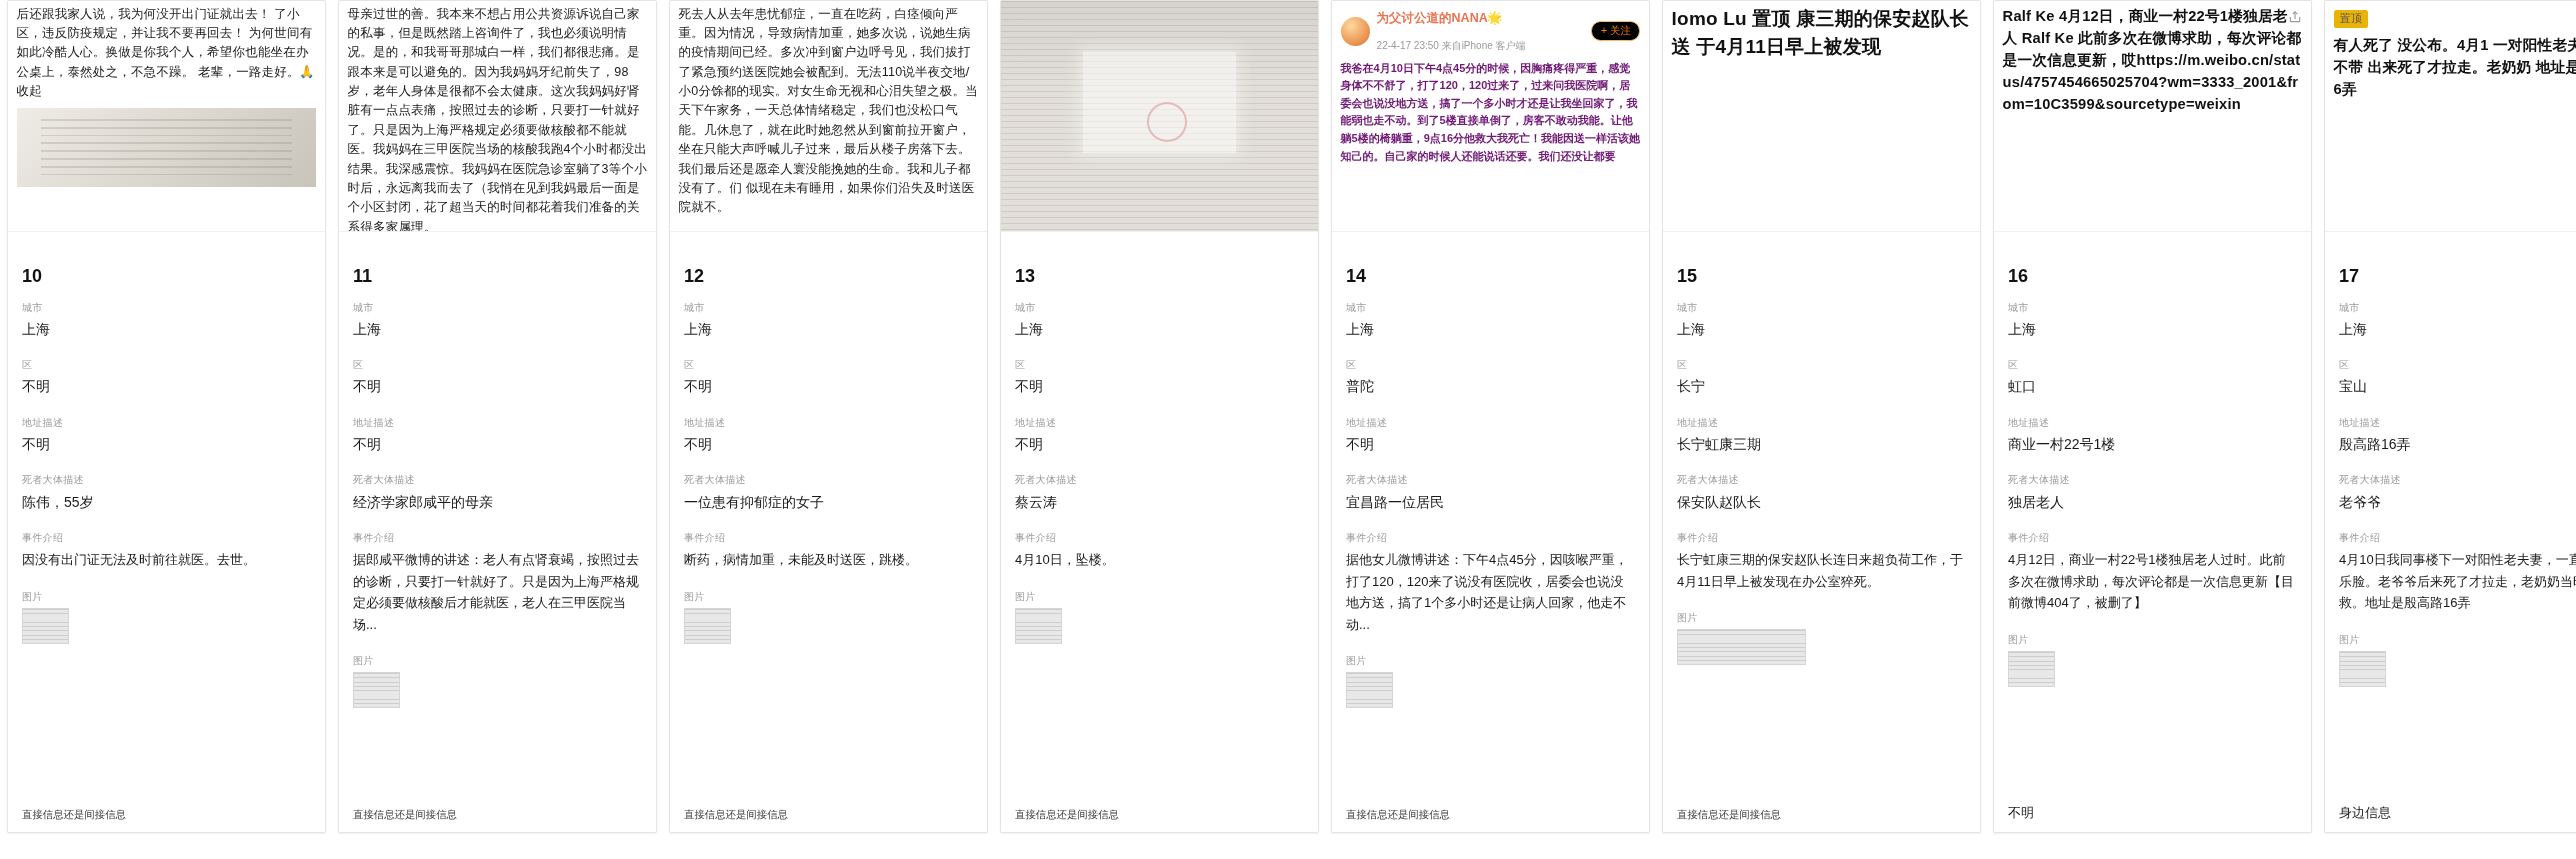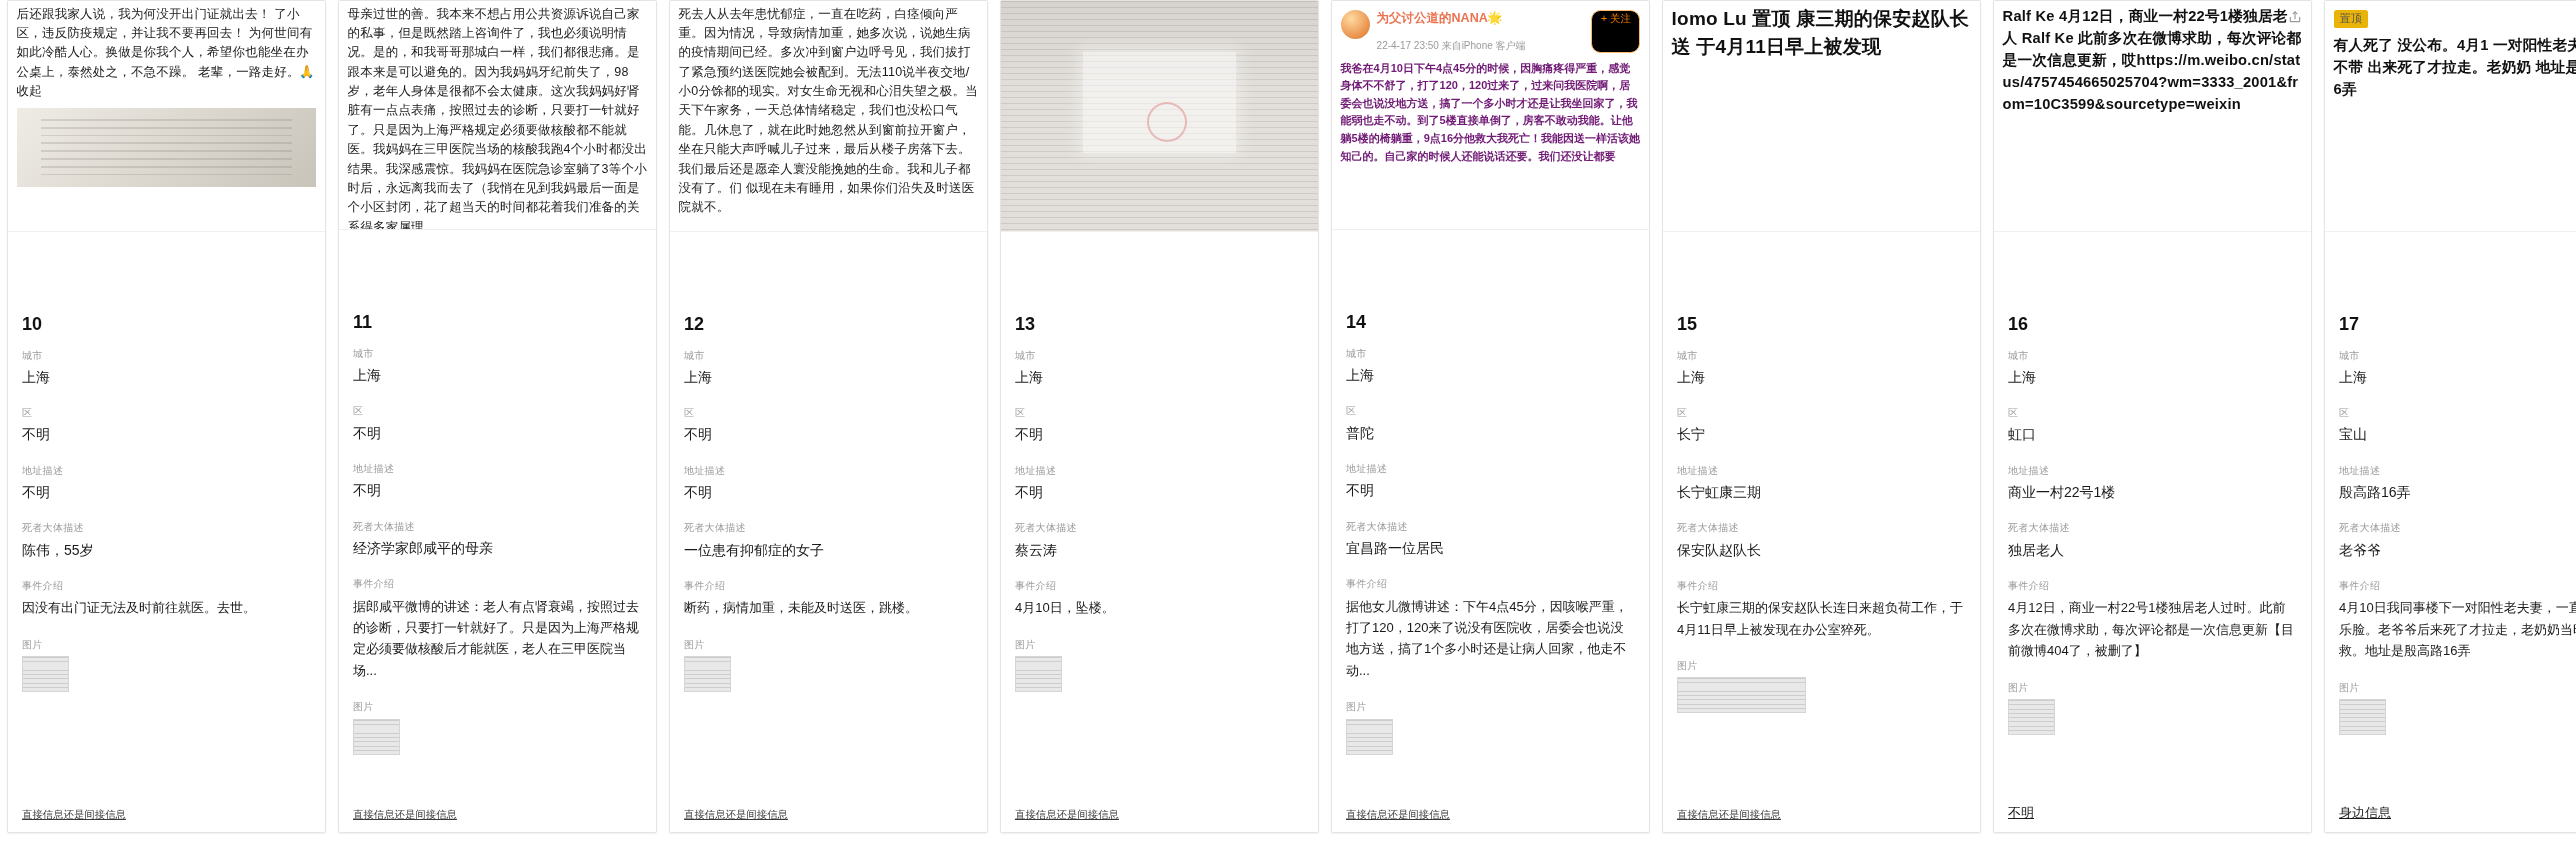--- a/index.html
+++ b/index.html
@@ -24,21 +24,20 @@
     flex: 0 0 319px;
     height: 833px;
     background: #ffffff;
     border: 0.9px solid #e4e4e4;
     border-radius: 1.7px;
     box-shadow: 0 0.9px 1.7px rgba(0,0,0,0.06);
     display: flex;
     flex-direction: column;
     overflow: hidden;
     position: relative;
-    gap: 48px;
   }
   
   .media {
     height: 231px;
     overflow: hidden;
     position: relative;
     border-bottom: 0.9px solid #f0f0f0;
     background: #ffffff;
   }
   .media-text {
@@ -93,20 +92,21 @@
     position: relative;
   }
   .photo-old:after {
     content:"";
     position:absolute; left:8%; top:14%; width:84%; height:70%;
     background: repeating-linear-gradient(to bottom, rgba(120,115,108,0.22) 0 1.7px, rgba(255,255,255,0) 1.7px 7.8px);
   }
   
   .wb-head {
     display: flex;
+    align-items: center;
     gap: 7px;
     padding: 8.6px 8.6px 3.5px 8.6px;
   }
   .wb-avatar {
     width: 29px; height: 29px; border-radius: 50%;
     background: radial-gradient(circle at 35% 30%, #ffd9a0, #e88f49 70%, #c7703a);
     flex: 0 0 29px;
   }
   .wb-name {
     font-size: 12.5px; color: #eb7350; font-weight: 700;
@@ -181,21 +181,20 @@
     width: 47px; height: 36px;
     background: repeating-linear-gradient(to bottom, #cdcdcd 0 0.9px, #e8e8e8 0.9px 4.3px), #dedede;
     border: 0.9px solid #d5d5d5;
     margin-bottom: 8.6px;
   }
   .thumb.wide { width: 129px; height: 36px; }
   .footnote {
     font-size: 10.4px;
     color: #3a3a3a;
     padding: 0 14px 10.4px 14px;
-    text-decoration: underline;
   }
   .footnote.grey { color: #1a1a1a; font-size: 13px; }
 </style>
 </head>
 <body>
 
 <div id="board">
 
   <div class="card">
     <div class="media">

